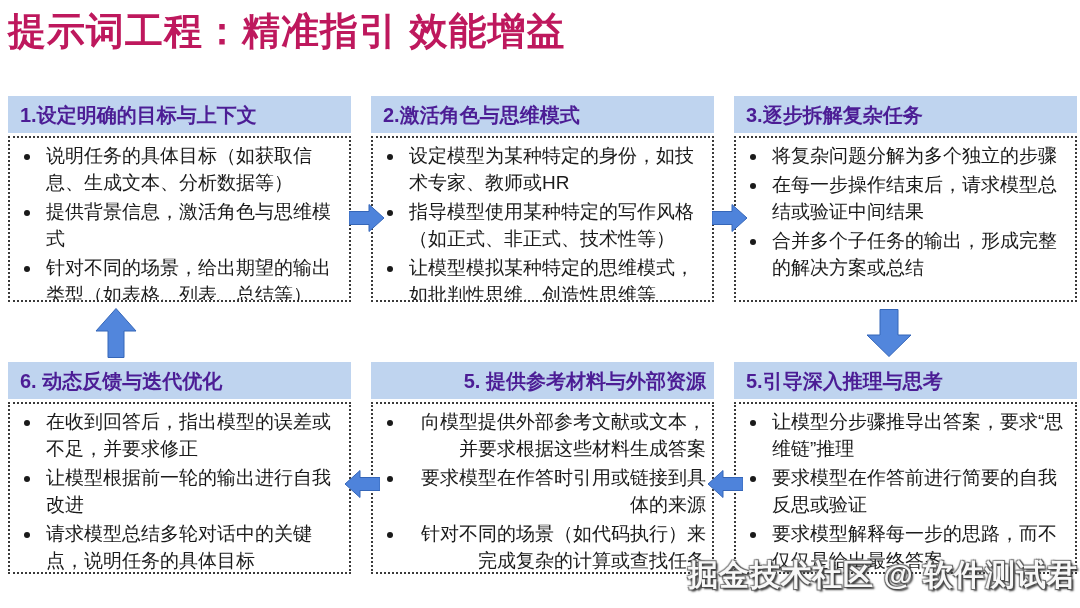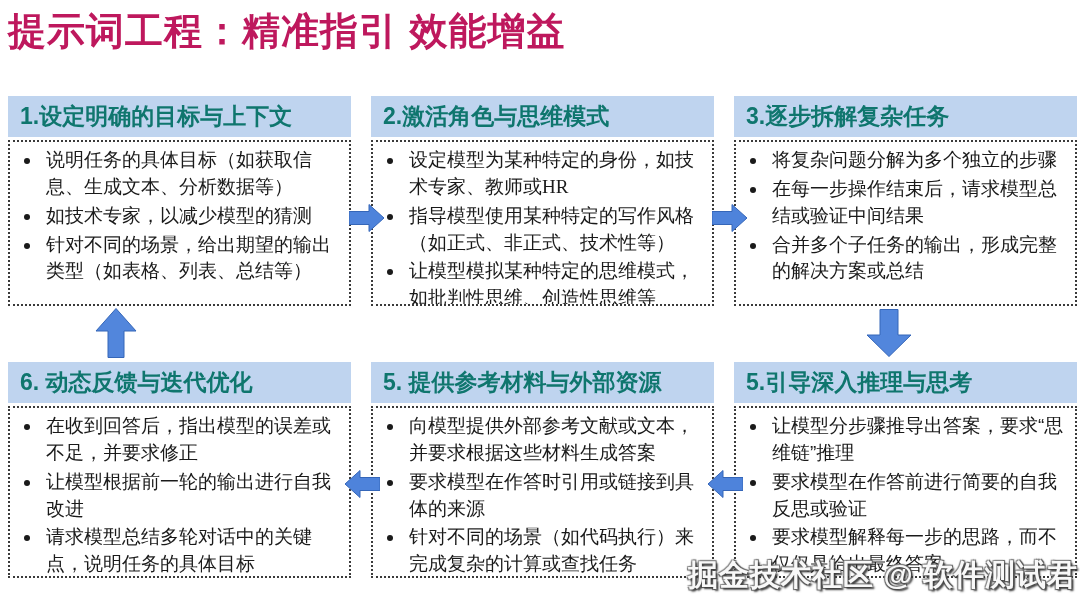--- a/index.html
+++ b/index.html
@@ -21,47 +21,47 @@
     top: 6px;
     font-size: 38px;
     font-weight: 800;
     color: #be185d;
     letter-spacing: 1px;
     white-space: nowrap;
   }
   .box { position: absolute; width: 343px; }
   .box-header {
     background: #bfd4ef;
-    font-size: 23px;
+    font-size: 20px;
     font-weight: bold;
-    color: #0f766e;
+    color: #4c1d95;
     padding: 7px 8px 6px 12px;
     line-height: 1.2;
   }
   .box-body {
     margin-top: 3px;
     border: 2px dotted #3a3a3a;
     background: #ffffff;
     padding: 5px 6px 4px 4px;
     overflow: hidden;
   }
-  .row1 .box-body { height: 166px; font-family: Liberation Serif, serif; }
+  .row1 .box-body { height: 166px; }
   .row2 .box-body { height: 172px; }
   ul.bullets {
     list-style: disc outside;
     padding-left: 28px;
     font-size: 19px;
     line-height: 1.42;
   }
   ul.bullets li { padding-left: 4px; margin-bottom: 2px; }
   #box1 { left: 8px;   top: 96px; }
   #box2 { left: 371px; top: 96px; }
   #box3 { left: 734px; top: 96px; }
   #box6 { left: 8px;   top: 362px; }
-  #box5 { left: 371px; top: 362px; }
+  #box5 { left: 371px; top: 362px; text-align: right; }
   #box4 { left: 734px; top: 362px; }
   .arrow { position: absolute; }
   #arrow-1-2 { left: 349px; top: 204px; }
   #arrow-2-3 { left: 712px; top: 204px; }
   #arrow-3-4 { left: 866px; top: 309px; }
   #arrow-4-5 { left: 707px; top: 470px; }
   #arrow-5-6 { left: 344px; top: 470px; }
   #arrow-6-1 { left: 95px;  top: 308px; }
   .watermark {
     position: absolute;
@@ -80,21 +80,21 @@
 
 <div id="canvas">
 
   <h1 class="page-title">提示词工程：精准指引 效能增益</h1>
 
   <div class="box row1" id="box1">
     <div class="box-header">1.设定明确的目标与上下文</div>
     <div class="box-body">
       <ul class="bullets">
         <li>说明任务的具体目标（如获取信息、生成文本、分析数据等）</li>
-        <li>如技术专家，以减少模型的猜测</li>
+        <li>提供背景信息，激活角色与思维模式</li>
         <li>针对不同的场景，给出期望的输出类型（如表格、列表、总结等）</li>
       </ul>
     </div>
   </div>
 
   <div class="box row1" id="box2">
     <div class="box-header">2.激活角色与思维模式</div>
     <div class="box-body">
       <ul class="bullets">
         <li>设定模型为某种特定的身份，如技术专家、教师或HR</li>

